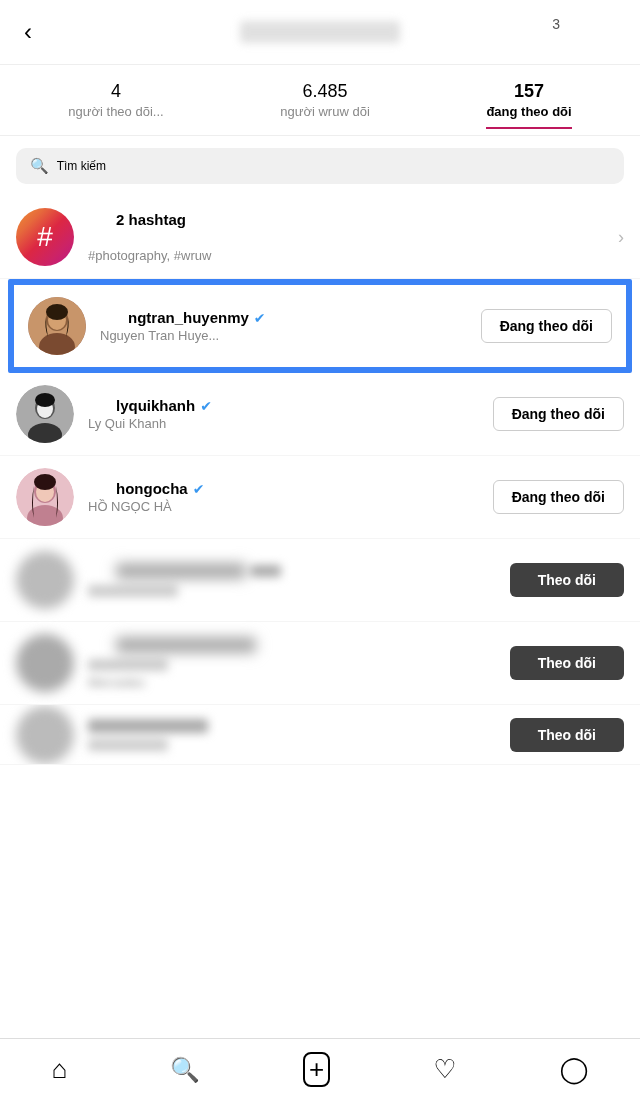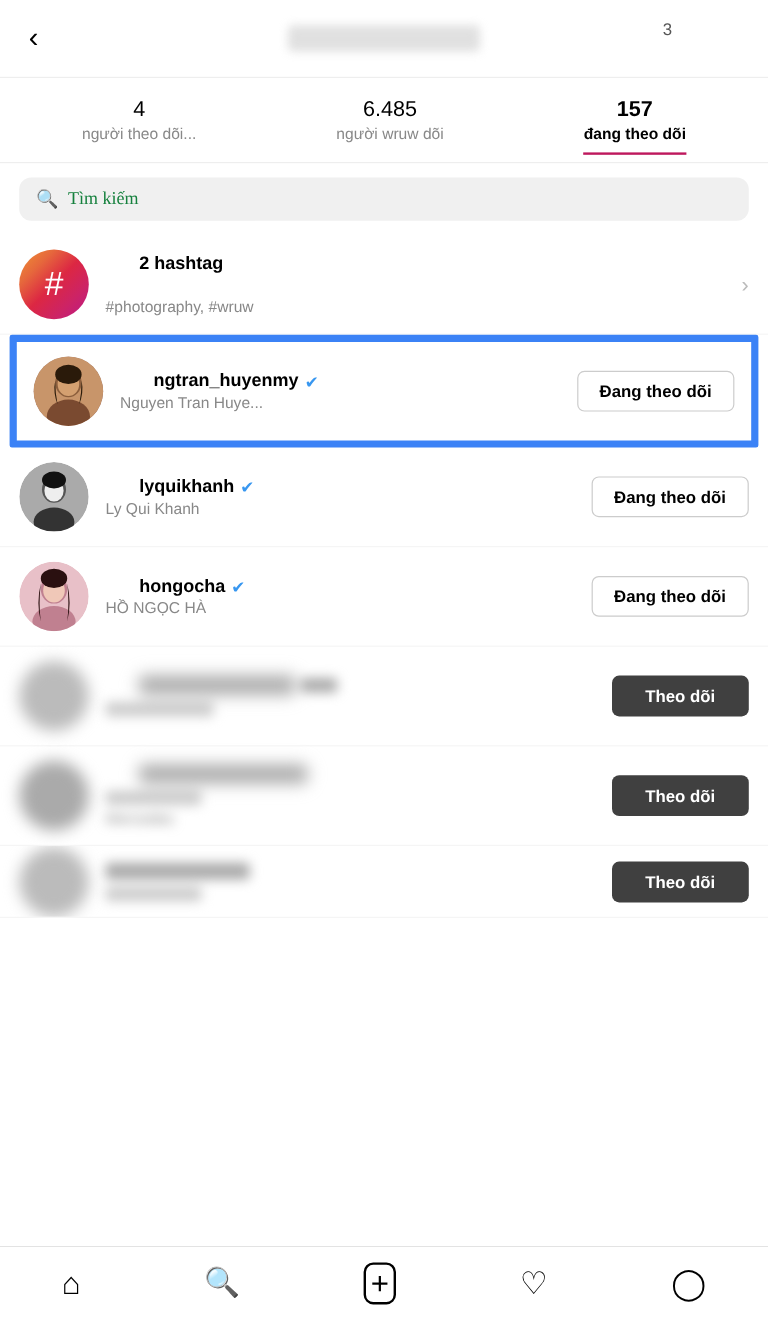--- a/index.html
+++ b/index.html
@@ -91,23 +91,22 @@
       display: flex;
       align-items: center;
       padding: 9px 14px;
       gap: 8px;
     }
     .search-icon-sym {
       font-size: 15px;
       color: #888;
     }
     .search-input-text {
-      font-size: 15px;
-      color: #15803d;
-      font-family: Liberation Serif, serif;
+      font-size: 12px;
+      color: #000000;
     }
 
     
     .list-section {
       margin-top: 4px;
     }
 
     .list-item {
       display: flex;
       align-items: center;

